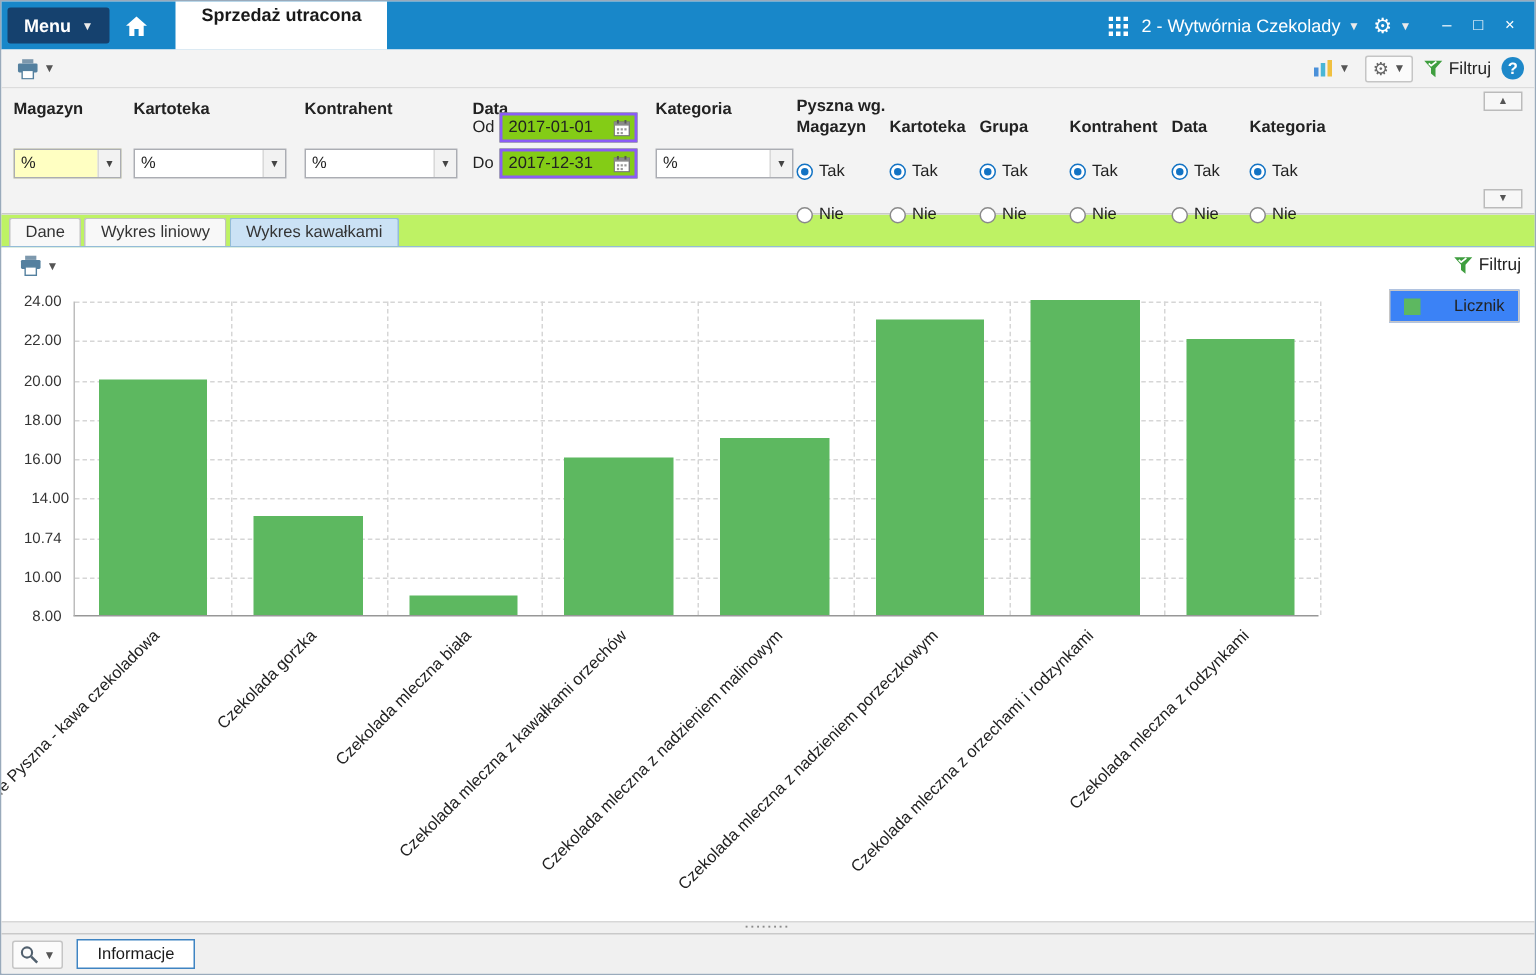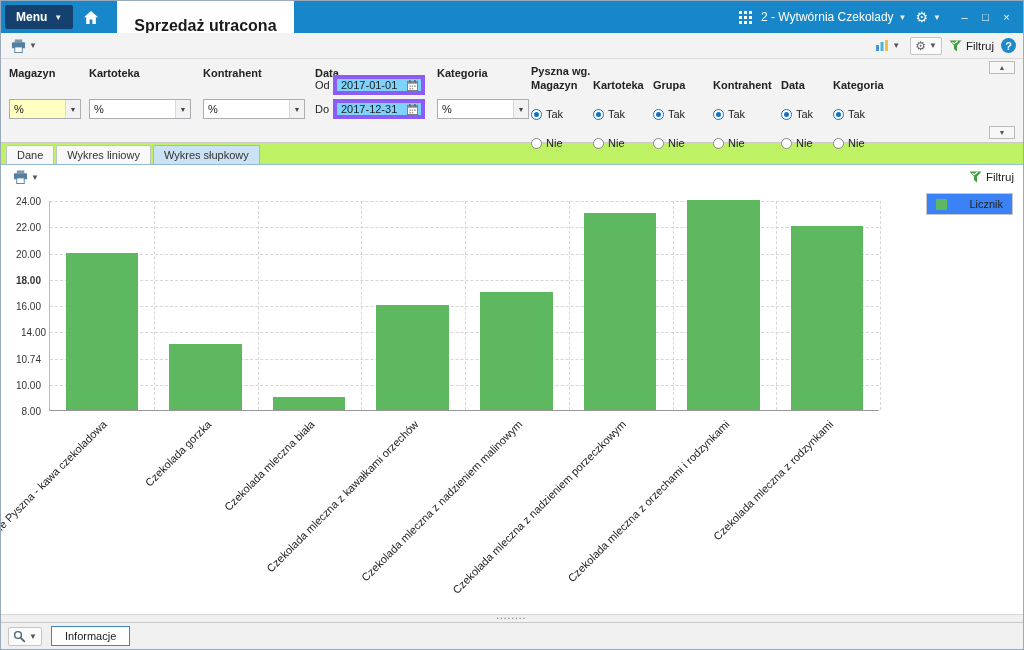--- a/index.html
+++ b/index.html
@@ -4,21 +4,21 @@
 <style>
   * { box-sizing: border-box; margin: 0; padding: 0; }
   html,body { width:1024px; height:650px; overflow:hidden; }
   body { font-family:"Liberation Sans", sans-serif; font-size:12px; background:#fff; color:#222; }
   .window { width:1024px; height:650px; display:flex; flex-direction:column; border:1px solid #9ab; }
 
   
   .titlebar { flex:0 0 30px; background:#1887c9; display:flex; align-items:center; color:#fff; }
   .menu-btn { background:#15416e; height:24px; margin-left:4px; display:flex; align-items:center; gap:7px; padding:12px 11px; border-radius:2px; font-weight:bold; font-size:12px; cursor:pointer; }
   .home-btn { width:36px; height:30px; display:flex; align-items:center; justify-content:center; font-size:16px; cursor:pointer; }
-  .app-tab { background:#fff; color:#1a1a1a; height:30px; display:flex; align-items:flex-start; padding:16px 17px; margin-left:8px; font-weight:bold; font-size:16px; }
+  .app-tab { background:#fff; color:#1a1a1a; height:30px; display:flex; align-items:flex-end; padding:16px 17px; margin-left:8px; font-weight:bold; font-size:12px; }
   .tb-right { margin-left:auto; display:flex; align-items:center; gap:9px; padding-right:8px; font-size:12px; }
   .tb-item { display:flex; align-items:center; gap:5px; cursor:pointer; }
   .dd { font-size:8px; color:#eaeaea; }
   .dd.dark { color:#555; }
   .win-controls { display:flex; align-items:center; gap:4px; margin-left:6px; }
   .win-controls span { width:17px; text-align:center; font-size:11px; cursor:pointer; }
   .gear-glyph { font-size:14px; line-height:1; }
 
   
   .toolbar { flex:0 0 26px; background:#f3f3f3; border-bottom:1px solid #dcdcdc; display:flex; align-items:center; padding:0 7px; gap:4px; }
@@ -29,21 +29,21 @@
   .help-circle { width:15px; height:15px; border-radius:50%; background:#1e88c9; color:#fff; font-size:11px; font-weight:bold; display:flex; align-items:center; justify-content:center; cursor:pointer; }
   .gear-box-glyph { font-size:12px; color:#666; line-height:1; }
 
   
   .filter-panel { flex:0 0 84px; position:relative; background:#f3f3f3; border-bottom:1px solid #c9c9c9; font-size:11px; }
   .fp-label { position:absolute; font-weight:bold; color:#222; white-space:nowrap; }
   .select { position:absolute; height:20px; background:#fff; border:1px solid #abadb3; display:flex; align-items:center; font-size:11px; cursor:pointer; }
   .select .val { flex:1; padding:0 4px; overflow:hidden; }
   .select .arrow-box { width:15px; height:100%; display:flex; align-items:center; justify-content:center; border-left:1px solid #d9d9d9; background:#f2f2f2; font-size:7px; color:#444; }
   .select.yellow { background:#ffffc2; }
-  .date-field { position:absolute; height:20px; width:92px; background:#7dd3fc; border:4px solid #8b5cf6; display:flex; align-items:center; font-size:11px; cursor:text; }
+  .date-field { position:absolute; height:20px; width:92px; background:#84cc16; border:2px solid #8b5cf6; display:flex; align-items:center; font-size:11px; cursor:text; }
   .date-field .val { flex:1; padding:0 4px; }
   .date-field .cal { width:17px; display:flex; align-items:center; justify-content:center; cursor:pointer; }
   .group { position:absolute; top:20px; }
   .group-label { font-weight:bold; white-space:nowrap; }
   .radio-row { display:flex; align-items:center; gap:4px; margin-top:17px; cursor:pointer; }
   .radio { width:11px; height:11px; border-radius:50%; border:1px solid #8a8a8a; background:#fff; position:relative; flex:0 0 11px; }
   .radio.checked { border-color:#1273c4; }
   .radio.checked::after { content:""; position:absolute; left:2px; top:2px; right:2px; bottom:2px; background:#1273c4; border-radius:50%; }
   .collapse-btn { position:absolute; width:26px; height:13px; border:1px solid #bbb; background:#f7f7f7; display:flex; align-items:center; justify-content:center; font-size:7px; color:#555; cursor:pointer; }
   .collapse-top { right:8px; top:2px; }
@@ -298,21 +298,21 @@
     </div>
 
     <div class="collapse-btn collapse-bottom">
         <span>▼</span>
       </div>
   </div>
 
   <div class="tabstrip">
     <div class="tab">Dane</div>
     <div class="tab">Wykres liniowy</div>
-    <div class="tab active">Wykres słupkowy</div>
+    <div class="tab active">Wykres kawałkami</div>
   </div>
 
   <div class="chart-toolbar">
     <div class="icon-btn">
       <svg width="15" height="14" viewBox="0 0 16 15">
         <rect x="4" y="0.5" width="8" height="3" fill="#7d98ad"></rect>
         <rect x="1" y="3.5" width="14" height="6.5" rx="1" fill="#54809f"></rect>
         <rect x="4" y="8.5" width="8" height="6" fill="#ffffff" stroke="#54809f"></rect>
       </svg>
       <span class="dd dark">▼</span>
@@ -330,21 +330,21 @@
     <div class="legend">
       <span class="swatch" style="background: rgb(93, 184, 96);"></span>
       <span>Licznik</span>
     </div>
     <div class="yaxis">
         <div class="ytick" style="top: 205px;">8.00</div>
         <div class="ytick" style="top: 178.75px;">10.00</div>
         <div class="ytick" style="top: 152.5px;">10.74</div>
         <div class="ytick" style="top: 126.25px; padding-left: 20px;">14.00</div>
         <div class="ytick" style="top: 100px;">16.00</div>
-        <div class="ytick" style="top: 73.75px; font-weight: bold;">18.00</div>
+        <div class="ytick" style="top: 73.75px;">18.00</div>
         <div class="ytick" style="top: 47.5px;">20.00</div>
         <div class="ytick" style="top: 21.25px;">22.00</div>
         <div class="ytick" style="top: -5px;">24.00</div>
       </div>
     <div class="plot">
       <div class="bars">
           <div class="bar-slot">
             <div class="bar" title="Cafe Pyszna - kawa czekoladowa: 20" style="height: 157.5px; background: rgb(93, 184, 96);"></div>
           </div>
           <div class="bar-slot">

